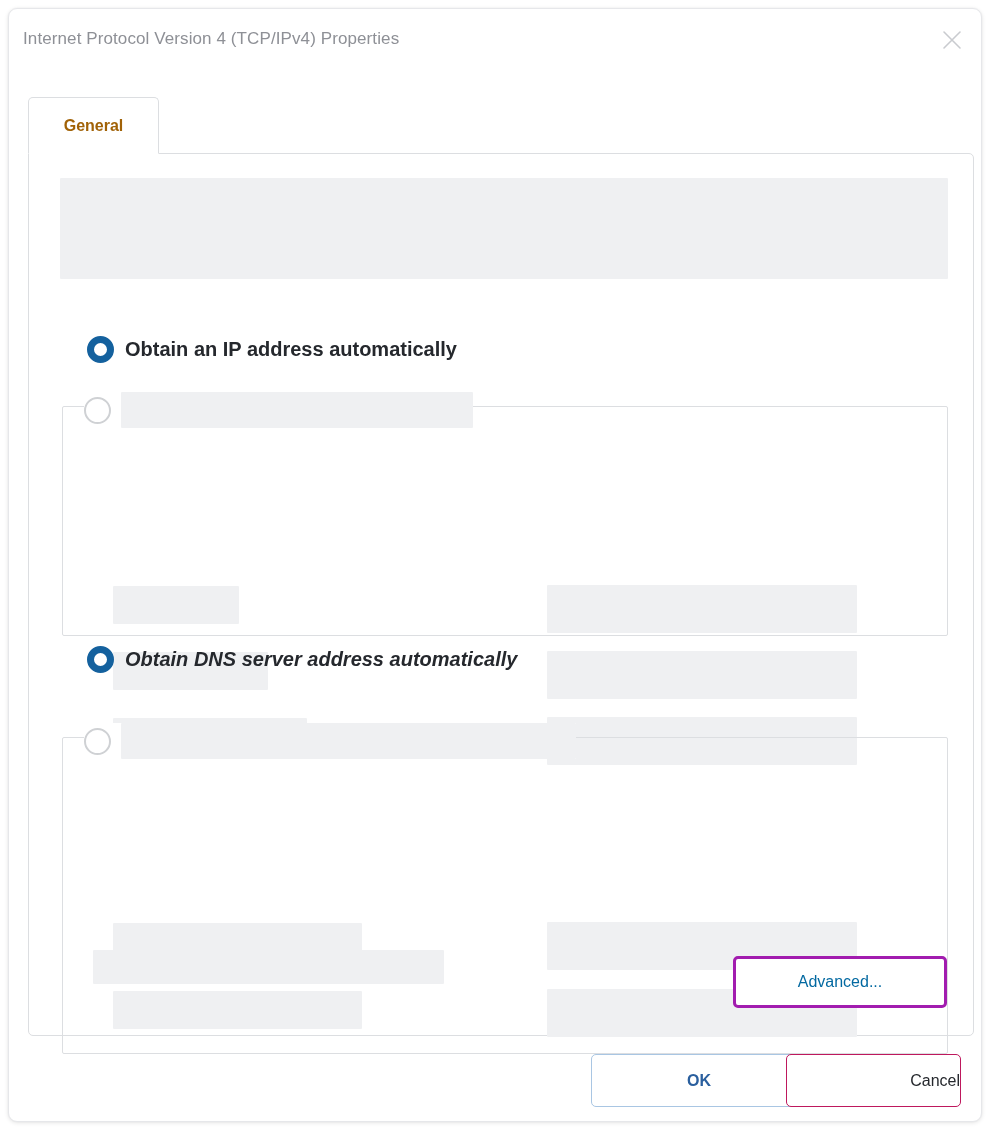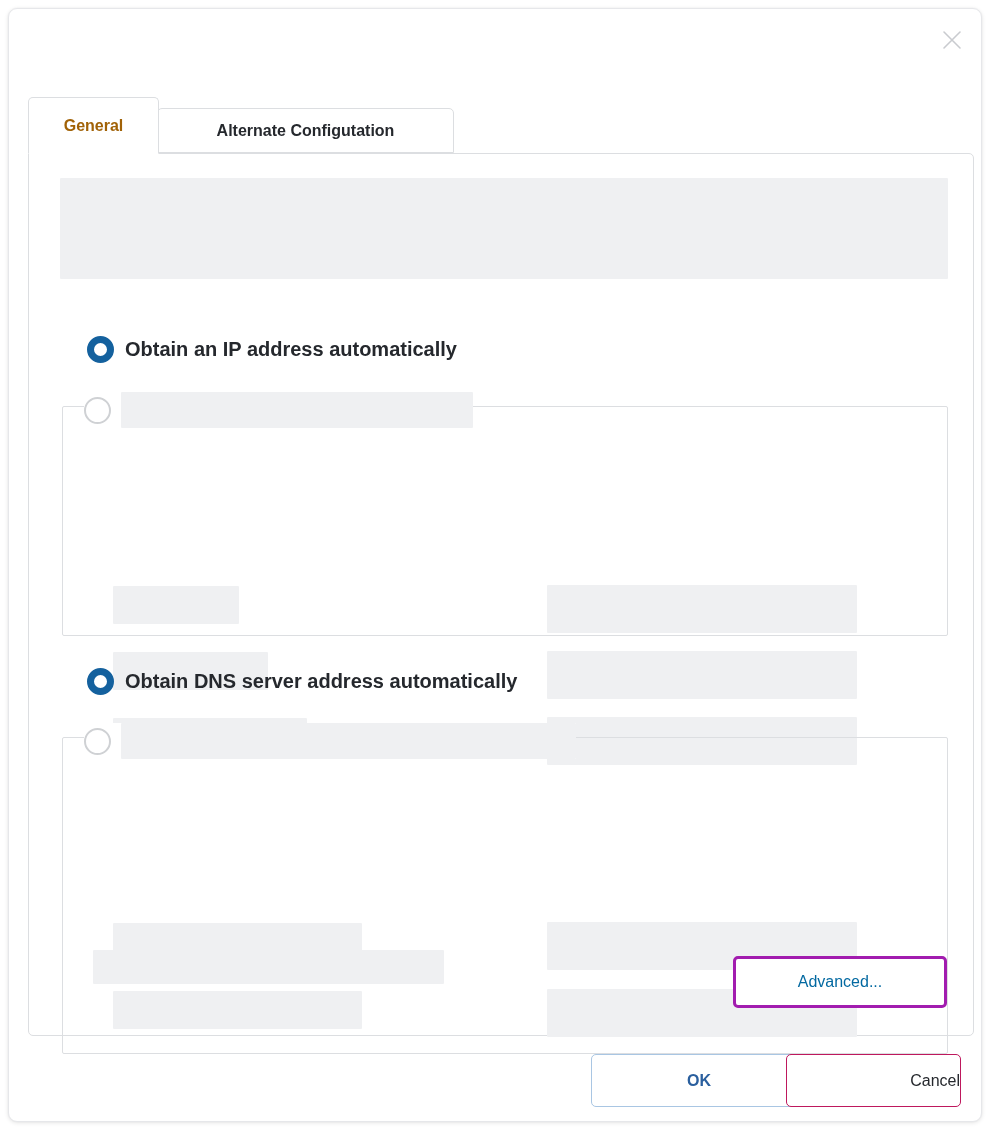--- a/index.html
+++ b/index.html
@@ -150,21 +150,21 @@
   .radio-on {
     border: 7px solid #14619e;
     background: #ffffff;
   }
   .radio-off {
     border: 2px solid #cfd1d4;
     background: #ffffff;
   }
 
   .radio-ip-auto  { left: 58px; top: 182px; }
-  .radio-dns-auto { left: 58px; top: 514px; }
+  .radio-dns-auto { left: 58px; top: 492px; font-style: italic; }
 
   
   .groupbox {
     position: absolute;
     border: 1px solid #dcdee1;
     border-radius: 2px;
     background: transparent;
   }
   .gb-ip  { left: 33px; top: 252px; width: 886px; height: 230px; }
   .gb-dns { left: 33px; top: 583px; width: 886px; height: 317px; }
@@ -255,33 +255,31 @@
     color: #25282d;
     justify-content: flex-end;
   }
 </style>
 </head>
 <body>
 
 <div class="dialog">
 
   <div class="titlebar">
+    <div class="dialog-title">Internet Protocol Version 4 (TCP/IPv4) Properties</div>
     <div class="close-btn">
       <svg width="22" height="22" viewBox="0 0 22 22" aria-hidden="true">
         <path d="M3 3 L19 19 M19 3 L3 19" stroke="#c9cbcf" stroke-width="1.6" fill="none" stroke-linecap="round"></path>
       </svg>
     </div>
   </div>
 
   <div class="tabstrip">
     <div class="tab tab-general">
       <span class="tab-label">General</span>
-    </div>
-    <div class="tab tab-alternate">
-      <span class="tab-label">Alternate Configutation</span>
     </div>
   </div>
 
   <div class="panel">
 
     <div class="ph ph-intro"></div>
 
     <div class="radio-row radio-ip-auto">
       <span class="radio radio-on"></span>
       <span class="radio-label">Obtain an IP address automatically</span>

